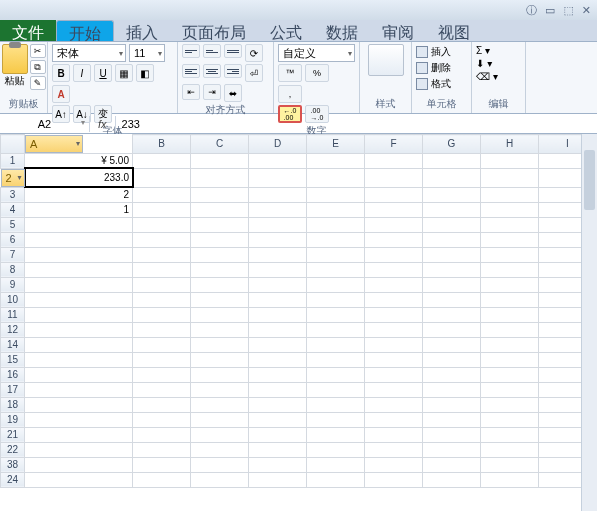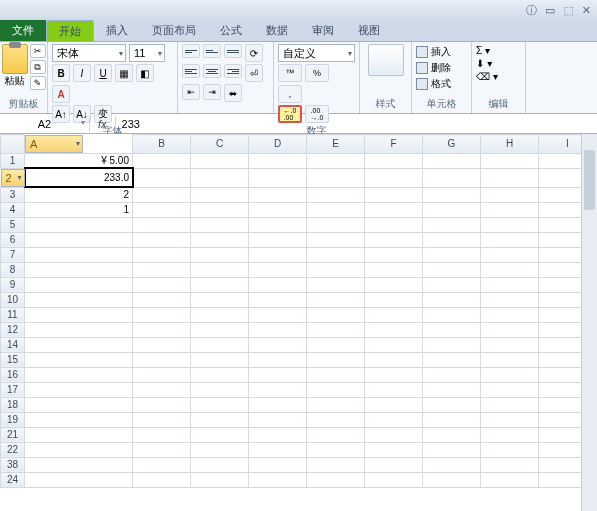--- a/index.html
+++ b/index.html
@@ -2,23 +2,23 @@
 <html><head>
 <meta charset="utf-8">
 <style>
 * { margin: 0; padding: 0; box-sizing: border-box; font-family: "Microsoft YaHei", Arial, sans-serif; }
 body { background: #f0f0f0; width: 597px; height: 511px; overflow: hidden; font-size: 11px; }
 
 .titlebar { background: linear-gradient(#e6eef7,#d0dce8); height: 20px; display: flex; justify-content: flex-end; align-items: center; padding: 0 6px; gap: 8px; color: #5a6b85; }
 .titlebar span { cursor: pointer; font-size: 11px; }
 
 .tabs { display: flex; background: #cfd9e8; border-bottom: 1px solid #9fb2c9; height: 22px; }
-.tab { padding: 3px 12px; cursor: pointer; color: #3a4a61; font-size: 11px; }
+.tab { padding: 3px 12px; cursor: pointer; color: #3a4a61; font-size: 16px; }
 .tab.file { background: #1c7430; color: #fff; }
-.tab.active { background: #84cc16; border: 1px solid #9fb2c9; border-bottom: none; border-radius: 3px 3px 0 0; }
+.tab.active { background: #0ea5e9; border: 1px solid #9fb2c9; border-bottom: none; border-radius: 3px 3px 0 0; }
 
 .ribbon { display: flex; background: #f4f7fb; border-bottom: 1px solid #9fb2c9; height: 72px; }
 .group { border-right: 1px solid #c5d0dd; padding: 2px 4px 0; display: flex; flex-direction: column; }
 .group-title { text-align: center; font-size: 10px; color: #5a6b85; padding: 1px 0 2px; margin-top: auto; }
 .grow { display: flex; gap: 3px; flex-wrap: wrap; }
 
 .clip { width: 48px; align-items: center; }
 .clip-main { display: flex; gap: 2px; }
 .paste { display: flex; flex-direction: column; align-items: center; cursor: pointer; }
 .paste-icon { width: 26px; height: 30px; background: linear-gradient(#ffe28a,#f7c948); border: 1px solid #c7a23d; border-radius: 2px; position: relative; }
@@ -167,20 +167,21 @@
           <span style="width:60%;margin-left:auto"></span>
           <span></span>
         </div>
       <div class="btn">⏎</div>
     </div>
     <div class="grow" style="margin-top:2px">
       <div class="btn indent">⇤</div>
       <div class="btn indent">⇥</div>
       <div class="btn">⬌</div>
     </div>
+    <div class="group-title">对齐方式</div>
   </div>
 
   <div class="group num-group">
     <div class="grow">
       <div class="sel custom">自定义</div>
     </div>
     <div class="grow" style="margin-top:2px">
       <div class="nbtn">™</div>
       <div class="nbtn">%</div>
       <div class="nbtn">,</div>

